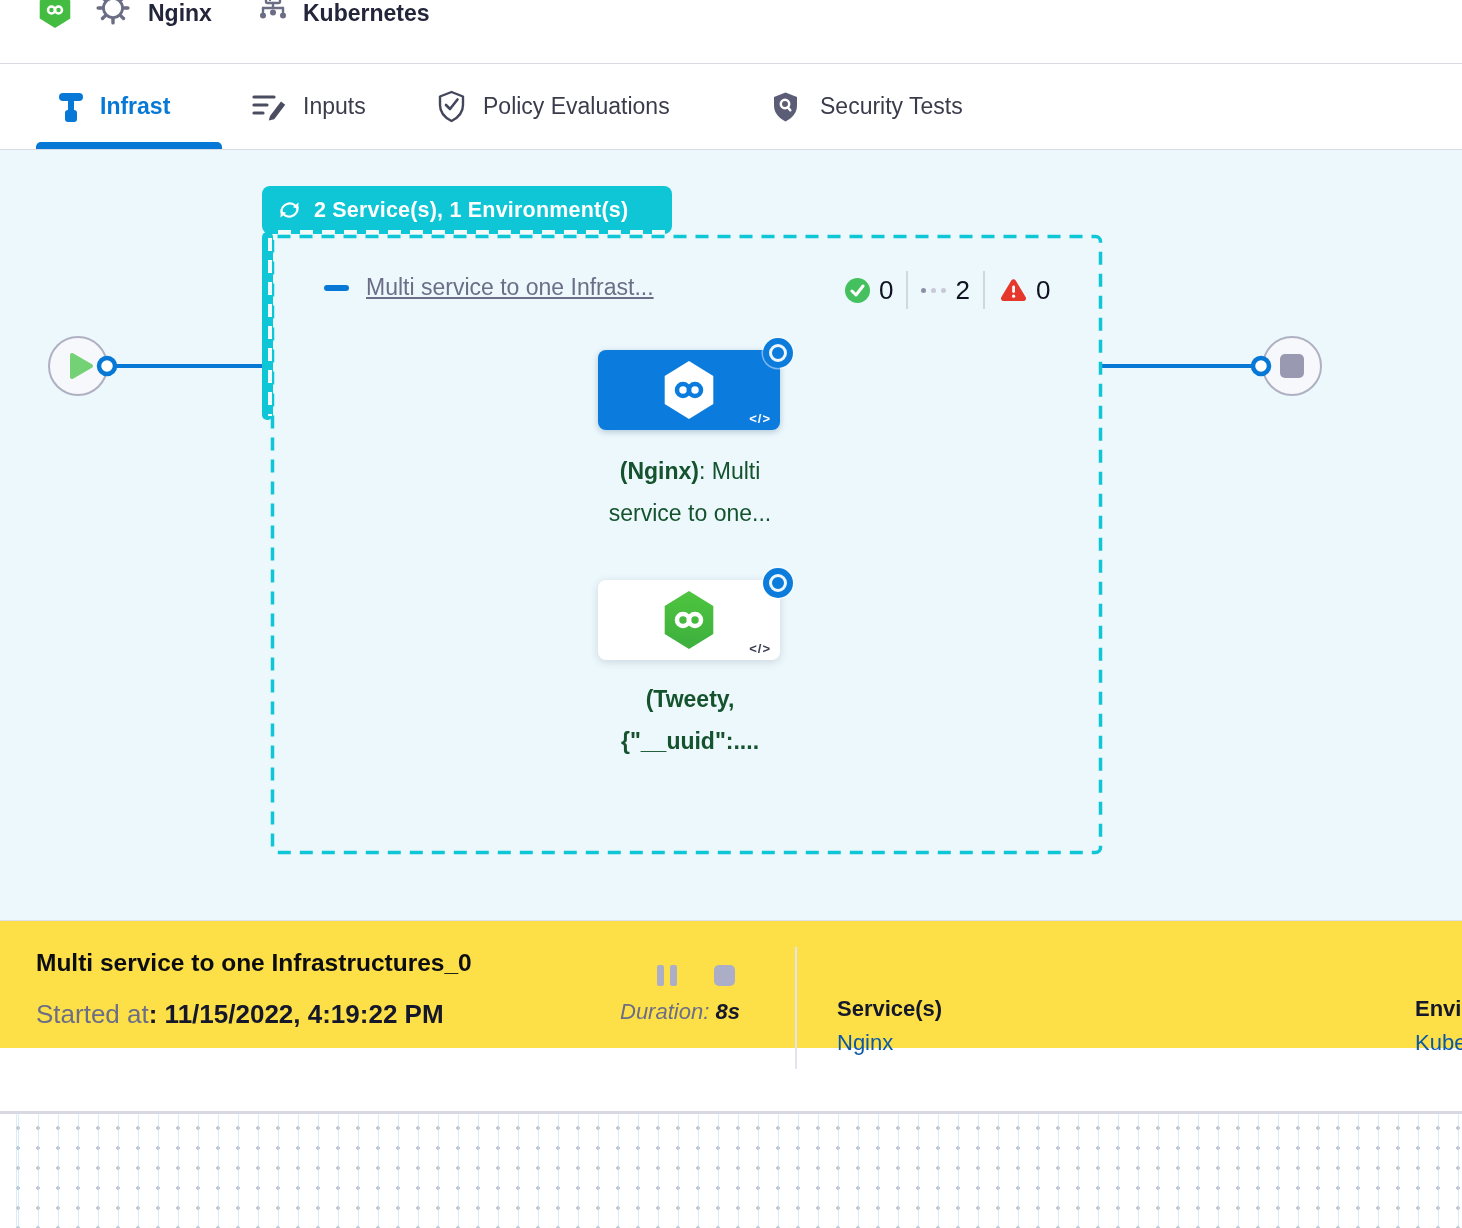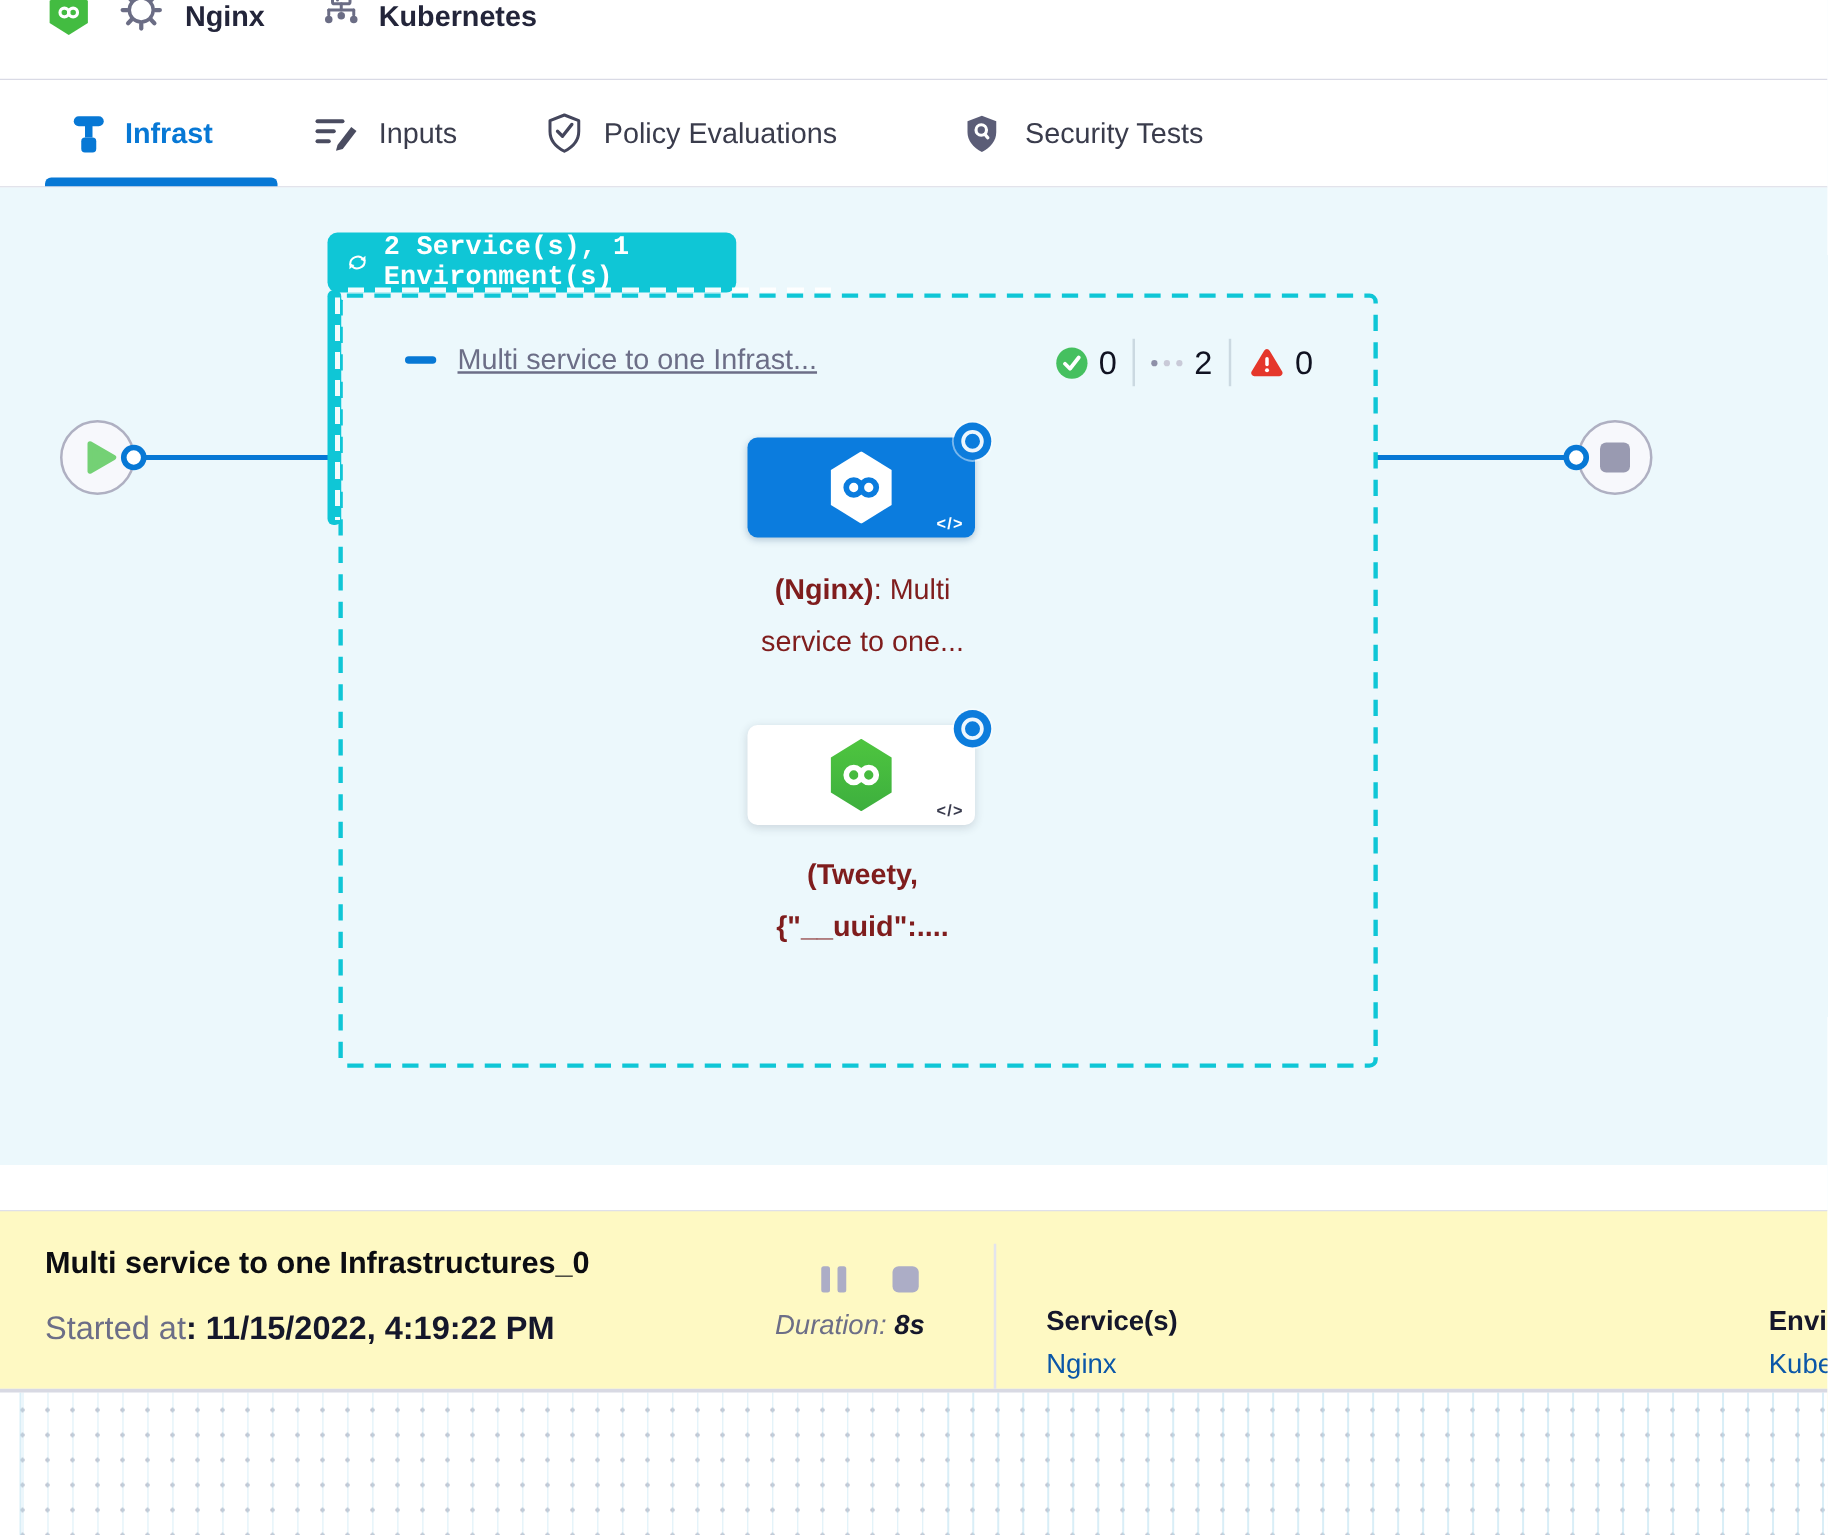--- a/index.html
+++ b/index.html
@@ -23,23 +23,23 @@
   .tab { position:absolute; top:0; height:85px; display:flex; align-items:center; cursor:pointer; }
   .tab-label { font-size:23px; color:#3A3C4C; font-weight:500; }
   .tab-label.active { color:#0778D5; font-weight:700; }
   .tab-underline { position:absolute; left:36px; top:78px; width:186px; height:7px;
     background:#0778D5; border-radius:5px 5px 0 0; }
 
   
   .canvas { position:absolute; left:0; top:150px; width:1462px; height:782px;
     background:#ECF8FC; }
   .svg-layer { position:absolute; left:0; top:0; }
-  .badge { position:absolute; left:262px; top:36px; width:327px; height:48px;
+  .badge { position:absolute; left:262px; top:36px; width:410px; height:48px;
     background:#0FC6D6; border-radius:8px; display:flex; align-items:center;
-    padding-left:15px; gap:12px; cursor:pointer; z-index:3;font-family:Liberation Mono, monospace; }
+    padding-left:15px; gap:12px; cursor:pointer; z-index:3; }
   .badge-label { color:#fff; font-size:21.5px; font-weight:600; letter-spacing:.2px; }
   .badge-dash-h { position:absolute; left:278px; top:80px; width:390px; height:4px; z-index:4;
     background:repeating-linear-gradient(90deg, rgba(255,255,255,.95) 0 13px, transparent 13px 22px); }
   .badge-dash-v { position:absolute; left:268px; top:88px; width:4px; height:178px; z-index:4;
     background:repeating-linear-gradient(180deg, rgba(255,255,255,.95) 0 13px, transparent 13px 22px); }
 
   .minus-btn { position:absolute; left:324px; top:135px; width:25px; height:6px;
     background:#0778D5; border-radius:3px; cursor:pointer; }
   .group-title { position:absolute; left:366px; top:124px; font-size:23px;
     color:#6C6E87;text-decoration:underline; }
@@ -65,28 +65,28 @@
   .code-tag { position:absolute; right:9px; bottom:4px; font-size:13px; font-weight:700;
     letter-spacing:1px; }
   .code-tag.light { color:#fff; }
   .code-tag.dark { color:#3A3C4E; }
   .ring-badge { position:absolute; left:763px; width:30px; height:30px; border-radius:50%;
     background:#0C7CDC; box-shadow:0 0 0 1.5px rgba(255,255,255,.45); cursor:pointer; z-index:2; }
   .ring-badge::after { content:""; position:absolute; left:6px; top:6px; width:12px; height:12px;
     border:3px solid rgba(255,255,255,.93); border-radius:50%; }
 
   .stage-label { position:absolute; width:240px; text-align:center; font-size:23px;
-    color:#7f1d1d; line-height:42px; }
+    color:#14532d; line-height:42px; }
   .lbl-nginx { left:570px; top:300px; }
   .lbl-tweety { left:570px; top:528px; font-weight:700; }
   .stage-label b { font-weight:700; }
 
   
-  .footer { position:absolute; left:0; top:968px; width:1462px; height:179px;
-    background:#fef9c3; border-top:1px solid #DFE0EA; }
+  .footer { position:absolute; left:0; top:920px; width:1462px; height:128px;
+    background:#fde047; border-top:1px solid #DFE0EA; }
   .run-title { position:absolute; left:36px; top:28px; font-size:24.5px; font-weight:700;
     color:#0C0D12; }
   .started { position:absolute; left:36px; top:78px; font-size:26px; }
   .gray-lbl { color:#6C6E87; }
   .dark-val { color:#15172B; font-weight:600; }
   .pause-icon { position:absolute; left:657px; top:44px; width:20px; height:21px;
     display:flex; gap:6px; cursor:pointer; }
   .pause-icon i { width:7px; height:21px; background:#ACADC6; border-radius:2px; display:block; }
   .stop-icon { position:absolute; left:714px; top:44px; width:21px; height:21px;
     background:#ACADC6; border-radius:5px; cursor:pointer; }

